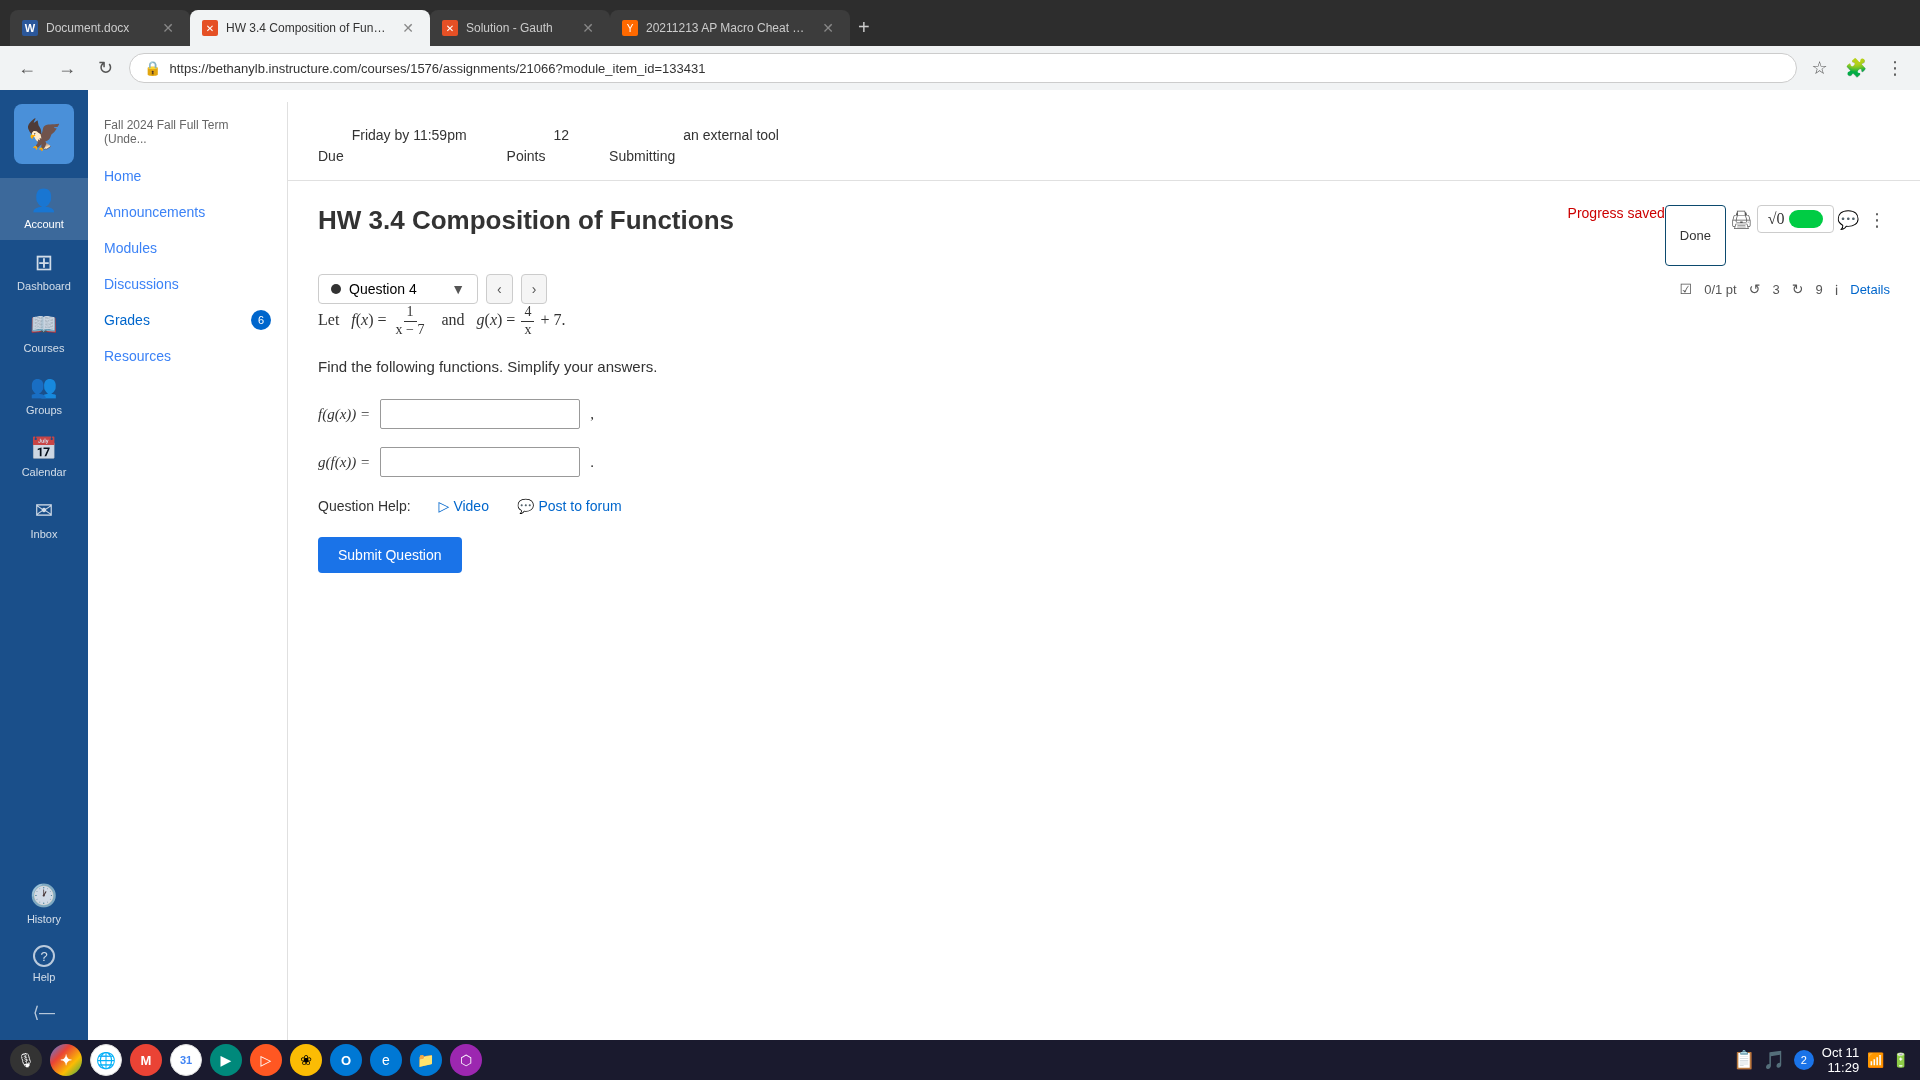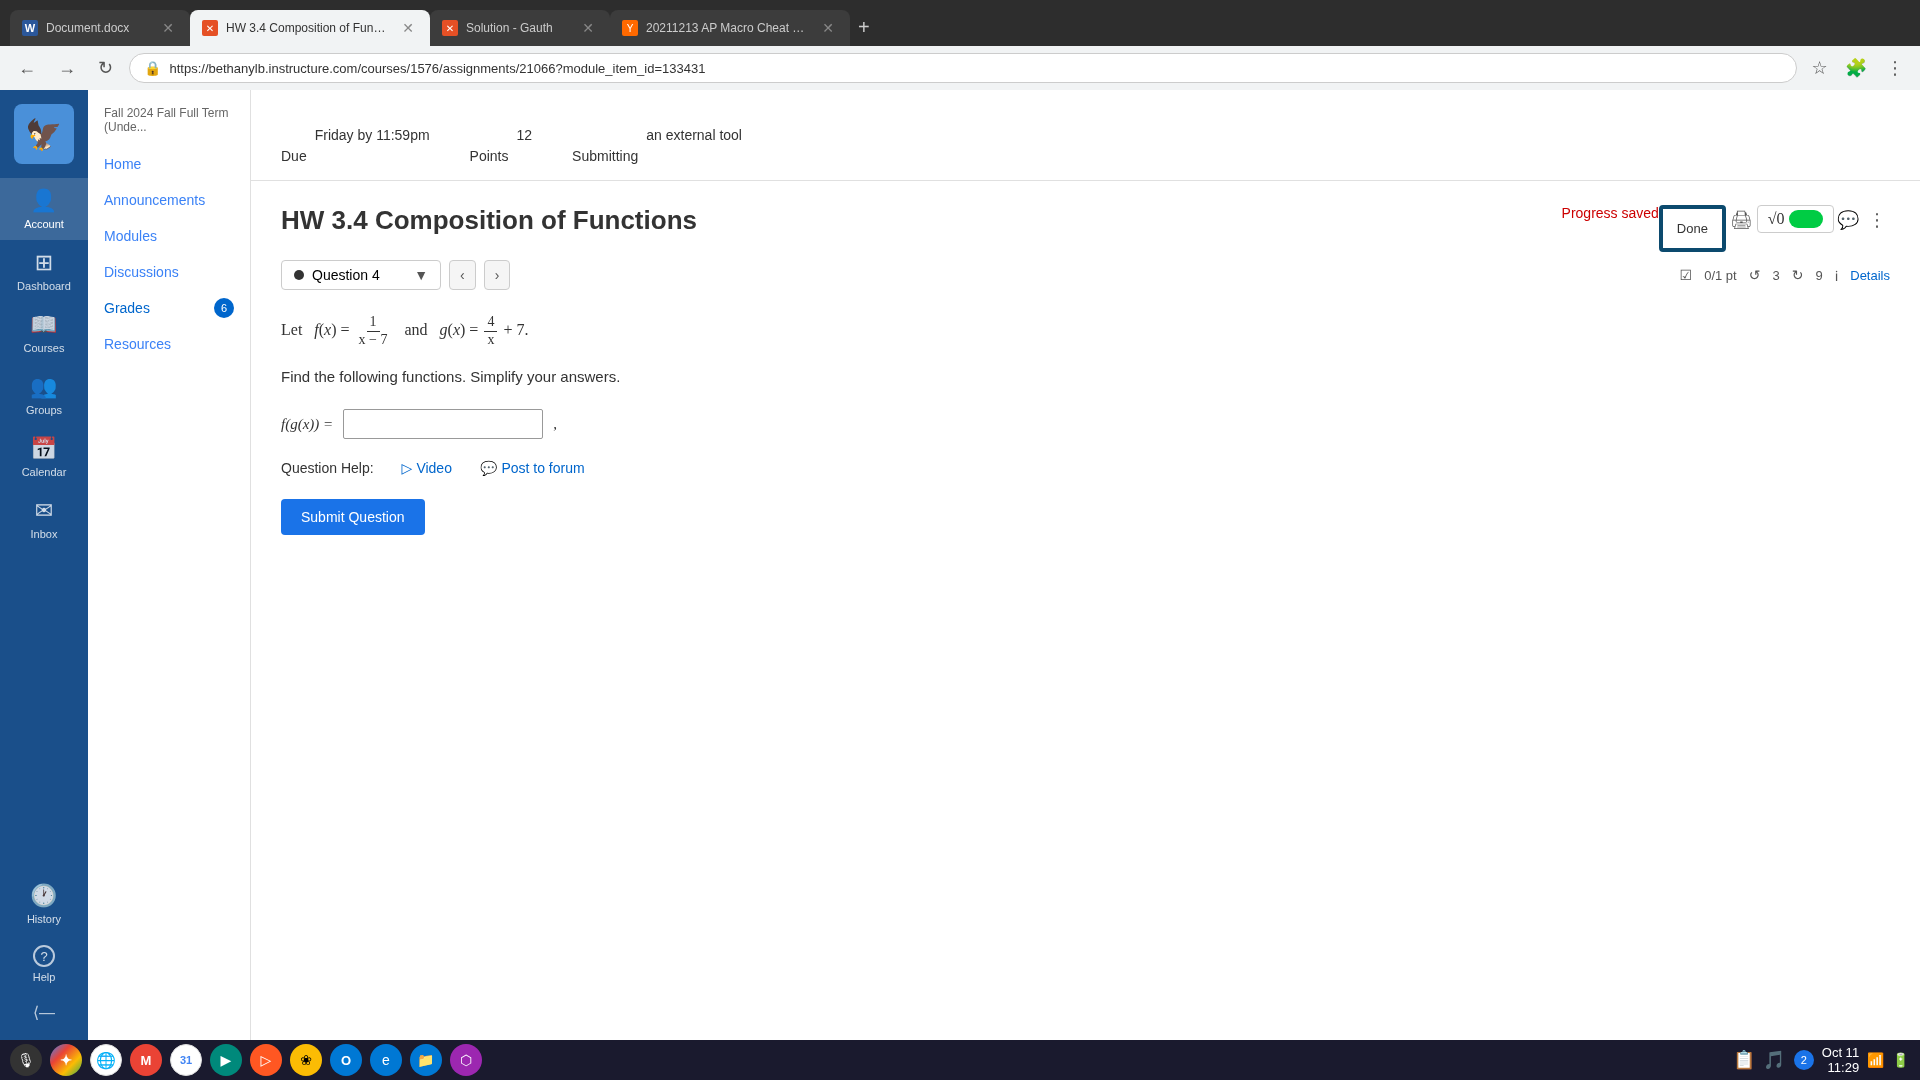--- a/index.html
+++ b/index.html
@@ -27,46 +27,46 @@
     .canvas-nav { width: 88px; background: #1a4f8a; display: flex; flex-direction: column; align-items: center; padding-top: 0; }
     .nav-logo { width: 88px; height: 88px; background: #1a4f8a; display: flex; align-items: center; justify-content: center; }
     .logo-img { width: 60px; height: 60px; background: #4a90d9; border-radius: 8px; display: flex; align-items: center; justify-content: center; color: white; font-size: 28px; font-weight: bold; }
     .nav-item { display: flex; flex-direction: column; align-items: center; padding: 10px 0; cursor: pointer; width: 88px; color: rgba(255,255,255,0.8); font-size: 11px; gap: 4px; }
     .nav-item.active { background: rgba(255,255,255,0.15); color: #fff; }
     .nav-icon { font-size: 22px; }
     .nav-label { font-size: 11px; text-align: right; }
     .nav-bottom { margin-top: auto; }
 
     
-    .course-sidebar { width: 163px; background: #fff; border-right: 1px solid #e0e0e0; padding: 16px 0; }
+    .course-sidebar { width: 200px; background: #fff; border-right: 1px solid #e0e0e0; padding: 16px 0; margin-top: 12px; }
     .course-term { font-size: 12px; color: #666; padding: 0 16px 12px; }
     .sidebar-link { display: block; padding: 10px 16px; color: #3b82f6; font-size: 14px; text-decoration: none; cursor: pointer; position: relative; }
     .grades-badge { background: #0066cc; color: white; border-radius: 50%; width: 20px; height: 20px; font-size: 11px; display: inline-flex; align-items: center; justify-content: center; position: absolute; right: 16px; top: 50%; transform: translateY(-50%); }
 
     
     .content-area { flex: 1; overflow-y: auto; background: #fff; }
     .assignment-header-bar { display: flex; align-items: center; padding: 16px 30px; border-bottom: 1px solid #e0e0e0; gap: 40px; font-size: 14px; }
     .header-field { display: flex; align-items: center; gap: 8px; }
     .header-label { font-weight: normal; color: #333; margin-top: 42px; }
     .header-value { color: #333; }
 
     .assignment-content { padding: 24px 30px; }
     .assignment-title-row { display: flex; align-items: flex-start; justify-content: space-between; margin-bottom: 8px; }
     .assignment-title { font-size: 26px; font-weight: bold; color: #333; }
     .title-actions { display: flex; align-items: flex-start; gap: 0; }
     .progress-saved { color: #cc0000; font-size: 14px; }
-    .done-btn { background: #fff; border: 4px solid #0c4a6e; border-radius: 4px; padding: 12px 14px; font-size: 13px; cursor: pointer; color: #333; }
+    .done-btn { background: #fff; border: 1px solid #0c4a6e; border-radius: 4px; padding: 22px 14px; font-size: 13px; cursor: pointer; color: #333; }
     .action-icon { font-size: 18px; color: #555; cursor: pointer; padding: 4px; }
     .sqrt-btn { background: #fff; border: 1px solid #ccc; border-radius: 4px; padding: 4px 10px; display: flex; align-items: center; gap: 4px; cursor: pointer; font-size: 14px; color: #333; }
     .toggle-green { background: #00cc44; border-radius: 10px; width: 34px; height: 18px; display: inline-block; }
 
     .score-row { font-size: 13px; color: #666; margin-bottom: 20px; }
     .score-row span { margin-right: 16px; }
 
-    .question-nav { display: flex; align-items: center; gap: 8px; margin-bottom: 24px; }
+    .question-nav { display: flex; align-items: center; gap: 8px; }
     .question-select { display: flex; align-items: center; gap: 8px; border: 1px solid #ccc; border-radius: 4px; padding: 6px 12px; background: #fff; cursor: pointer; font-size: 14px; min-width: 160px; }
     .q-dot { width: 10px; height: 10px; background: #333; border-radius: 50%; }
     .nav-arrow { background: #f5f5f5; border: 1px solid #ccc; border-radius: 4px; padding: 6px 10px; cursor: pointer; font-size: 14px; color: #555; }
     .question-pts { margin-left: auto; font-size: 13px; color: #555; display: flex; align-items: center; gap: 12px; }
     .details-link { color: #0066cc; cursor: pointer; font-size: 13px; }
 
     .question-body { font-size: 15px; line-height: 1.6; color: #333; }
     .fraction { display: inline-flex; flex-direction: column; align-items: center; vertical-align: middle; margin: 0 2px; }
     .fraction .num { border-bottom: 1px solid #333; padding: 0 3px; font-size: 14px; line-height: 1.2; }
     .fraction .den { padding: 0 3px; font-size: 14px; line-height: 1.2; }
@@ -282,20 +282,27 @@
         
         <div class="answer-row">
           <span class="answer-label">
             <em>f</em>(<em>g</em>(<em>x</em>)) =
           </span>
           <input type="text" class="answer-input" value="" placeholder="" style="">
           <span>,</span>
         </div>
 
         
+        <div class="answer-row">
+          <span class="answer-label">
+            <em>g</em>(<em>f</em>(<em>x</em>)) =
+          </span>
+          <input type="text" class="answer-input" value="" placeholder="" style="">
+          <span>.</span>
+        </div>
 
         
         <div class="question-help">
           <span class="help-label">Question Help:</span>
           <a class="help-link">
             <span style="font-size:14px;">▷</span>
             <span>Video</span>
           </a>
           <a class="help-link">
             <span style="font-size:14px;">💬</span>

